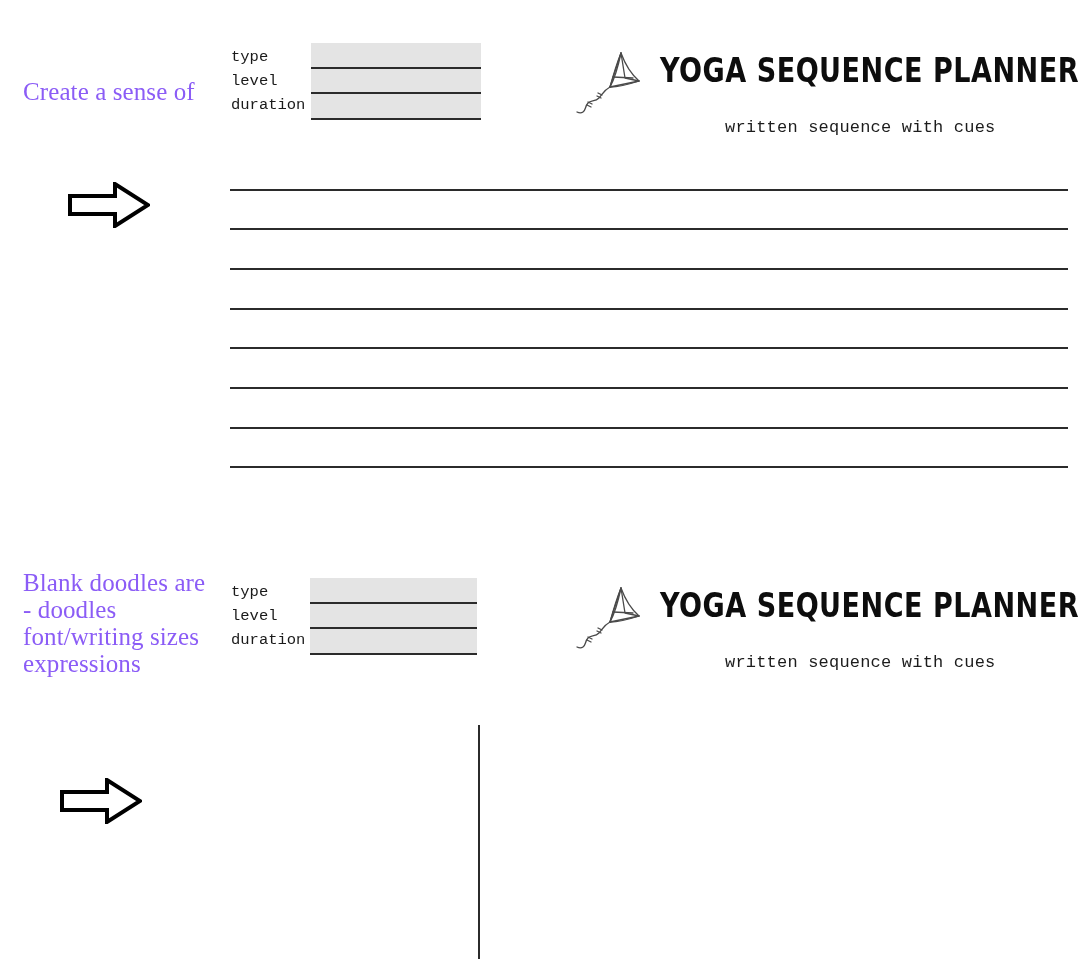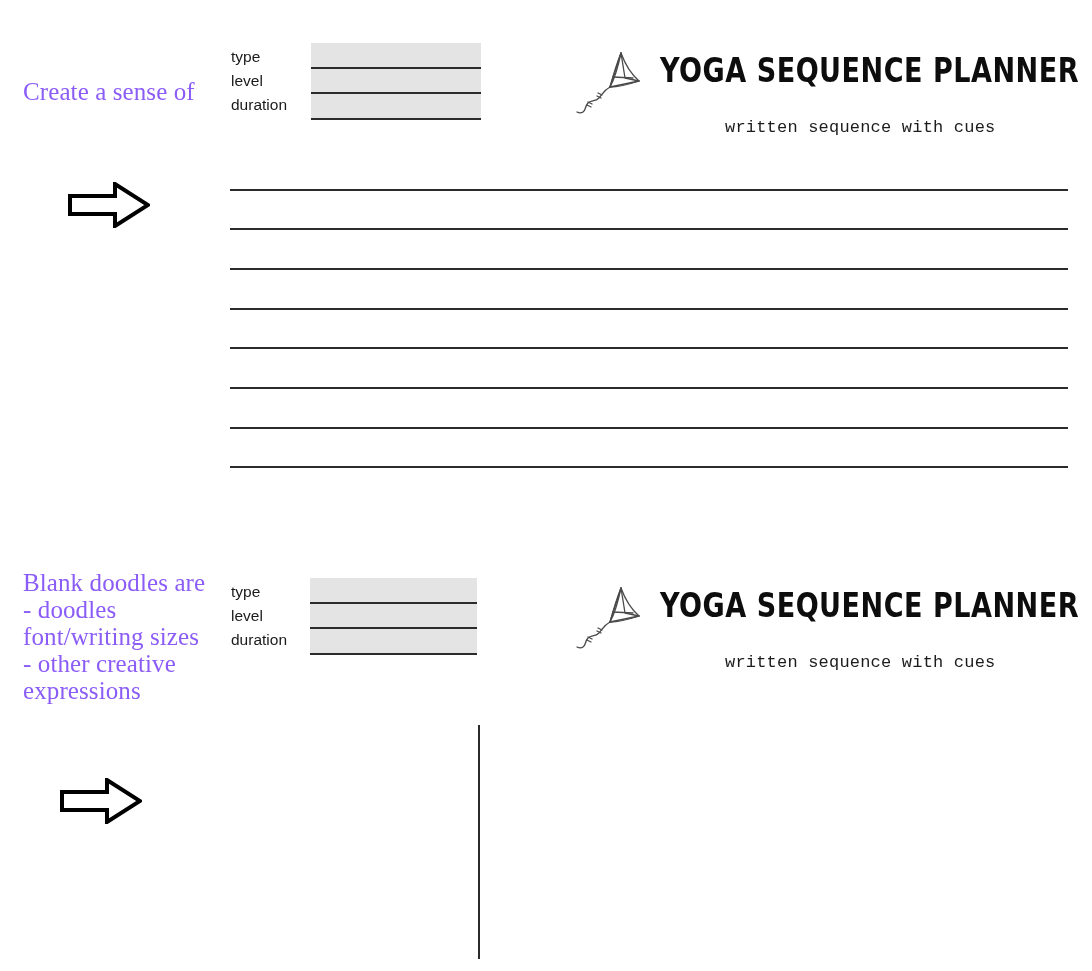--- a/index.html
+++ b/index.html
@@ -34,21 +34,21 @@
   
   .arrow { position: absolute; }
   .arrow svg { display: block; }
 
   
   .formgroup { position: absolute; }
   .form-labels {
     position: absolute;
     left: 0;
     top: 0;
-    font-family: Liberation Sans, sans-serif;
+    font-family: Liberation Mono, monospace;
     font-size: 15.5px;
     color: #1a1a1a;
     line-height: 24.2px;
     text-align: left;
     white-space: nowrap;
   }
   .form-labels div { height: 24.2px; }
   .form-fields {
     position: absolute;
     background: #E4E4E4;
@@ -158,21 +158,20 @@
     <div class="rule" style="top:466px; width:838px;"></div>
   </div>
 </div>
 
 <div class="block">
 
   <div class="annot annot-2">
     <div>Blank doodles are</div>
     <div>- doodles</div>
     <div>font/writing sizes</div>
-    <div>- other creative</div>
     <div>expressions</div>
   </div>
 
   <div class="arrow" style="left:60px; top:778px;">
     <svg width="82" height="46" viewBox="0 0 82 46">
       <path d="M2 14 L47 14 L47 2 L80 23 L47 44 L47 32 L2 32 Z" fill="#ffffff" stroke="#000000" stroke-width="4" stroke-linejoin="miter"></path>
     </svg>
   </div>
 
   <div class="formgroup" style="left:231px; top:580px;">

